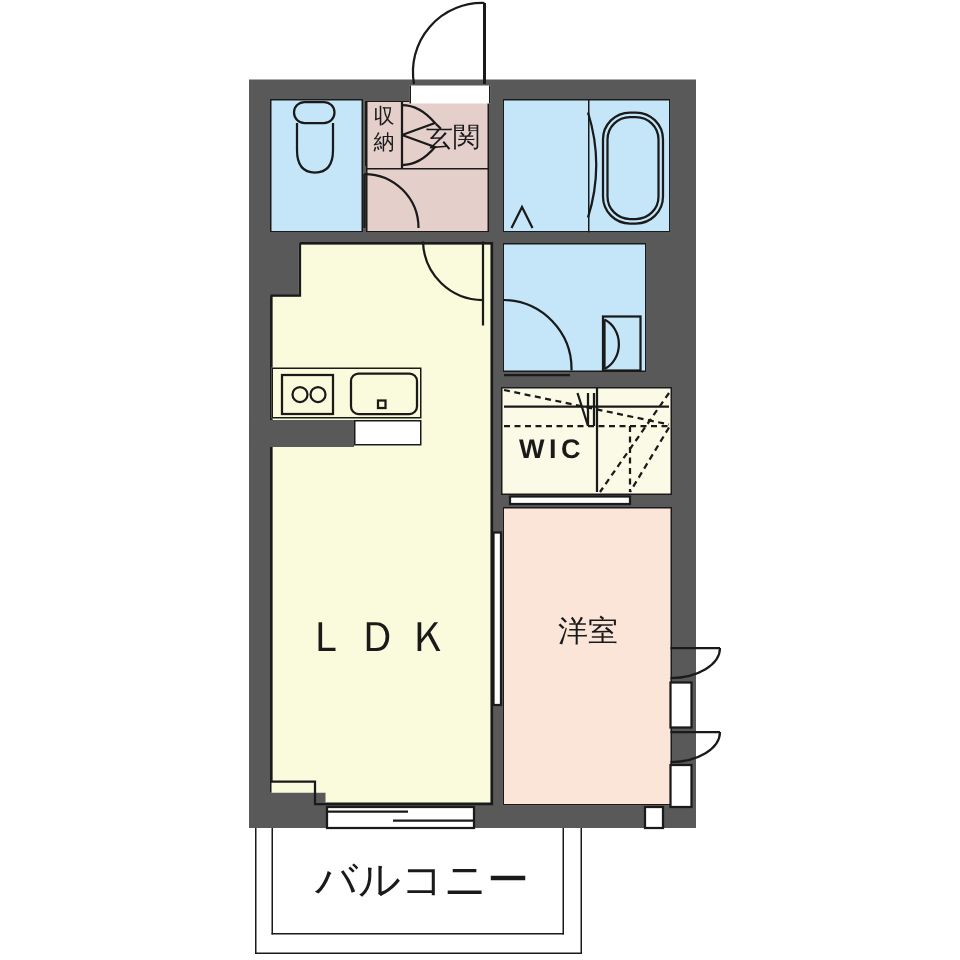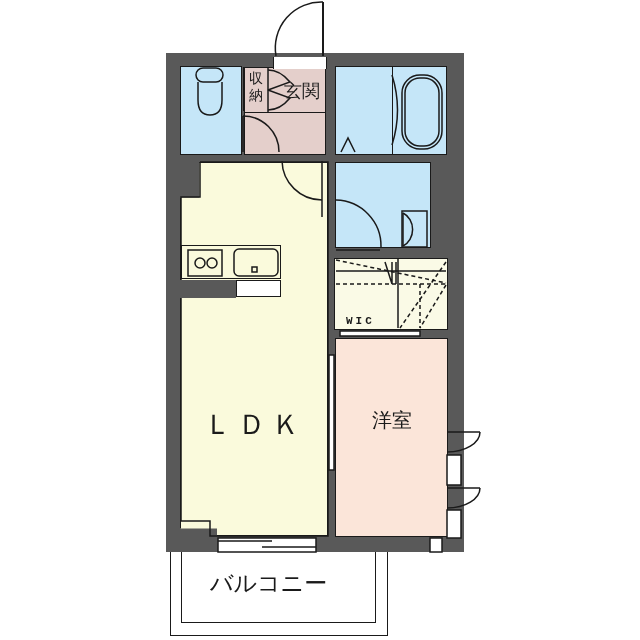--- a/index.html
+++ b/index.html
@@ -111,23 +111,23 @@
     <rect x="430" y="538" width="12" height="14" fill="#ffffff"></rect>
   </g>
 </svg>
 
 <div class="label" style="left:246px;top:70px;width:20px;font-size:14px;line-height:17px;">
   <div>収</div>
   <div>納</div>
 </div>
 <div class="label" style="left:284px;top:79px;font-size:18px;">玄関</div>
 
-<div class="label" style="left:346px;top:315px;font-size:11px;font-weight:bold;letter-spacing:3px;font-family:Liberation Mono, monospace;">WIC</div>
+<div class="label" style="left:346px;top:289px;font-size:18px;font-weight:bold;letter-spacing:3px;font-family:Liberation Sans, sans-serif;">WIC</div>
 
 <div class="label" style="left:200px;top:378px;width:110px;margin-top:28px;">
   <div style="font-size:28px;letter-spacing:6px;">ＬＤＫ</div>
 </div>
 
 <div class="label" style="left:342px;top:407px;width:100px;">
   <div style="font-size:20px;">洋室</div>
 </div>
 
-<div class="label" style="left:210px;top:568px;font-size:23px;">バルコニー</div>
+<div class="label" style="left:210px;top:568px;font-size:28px;">バルコニー</div>
 
 </body></html>

